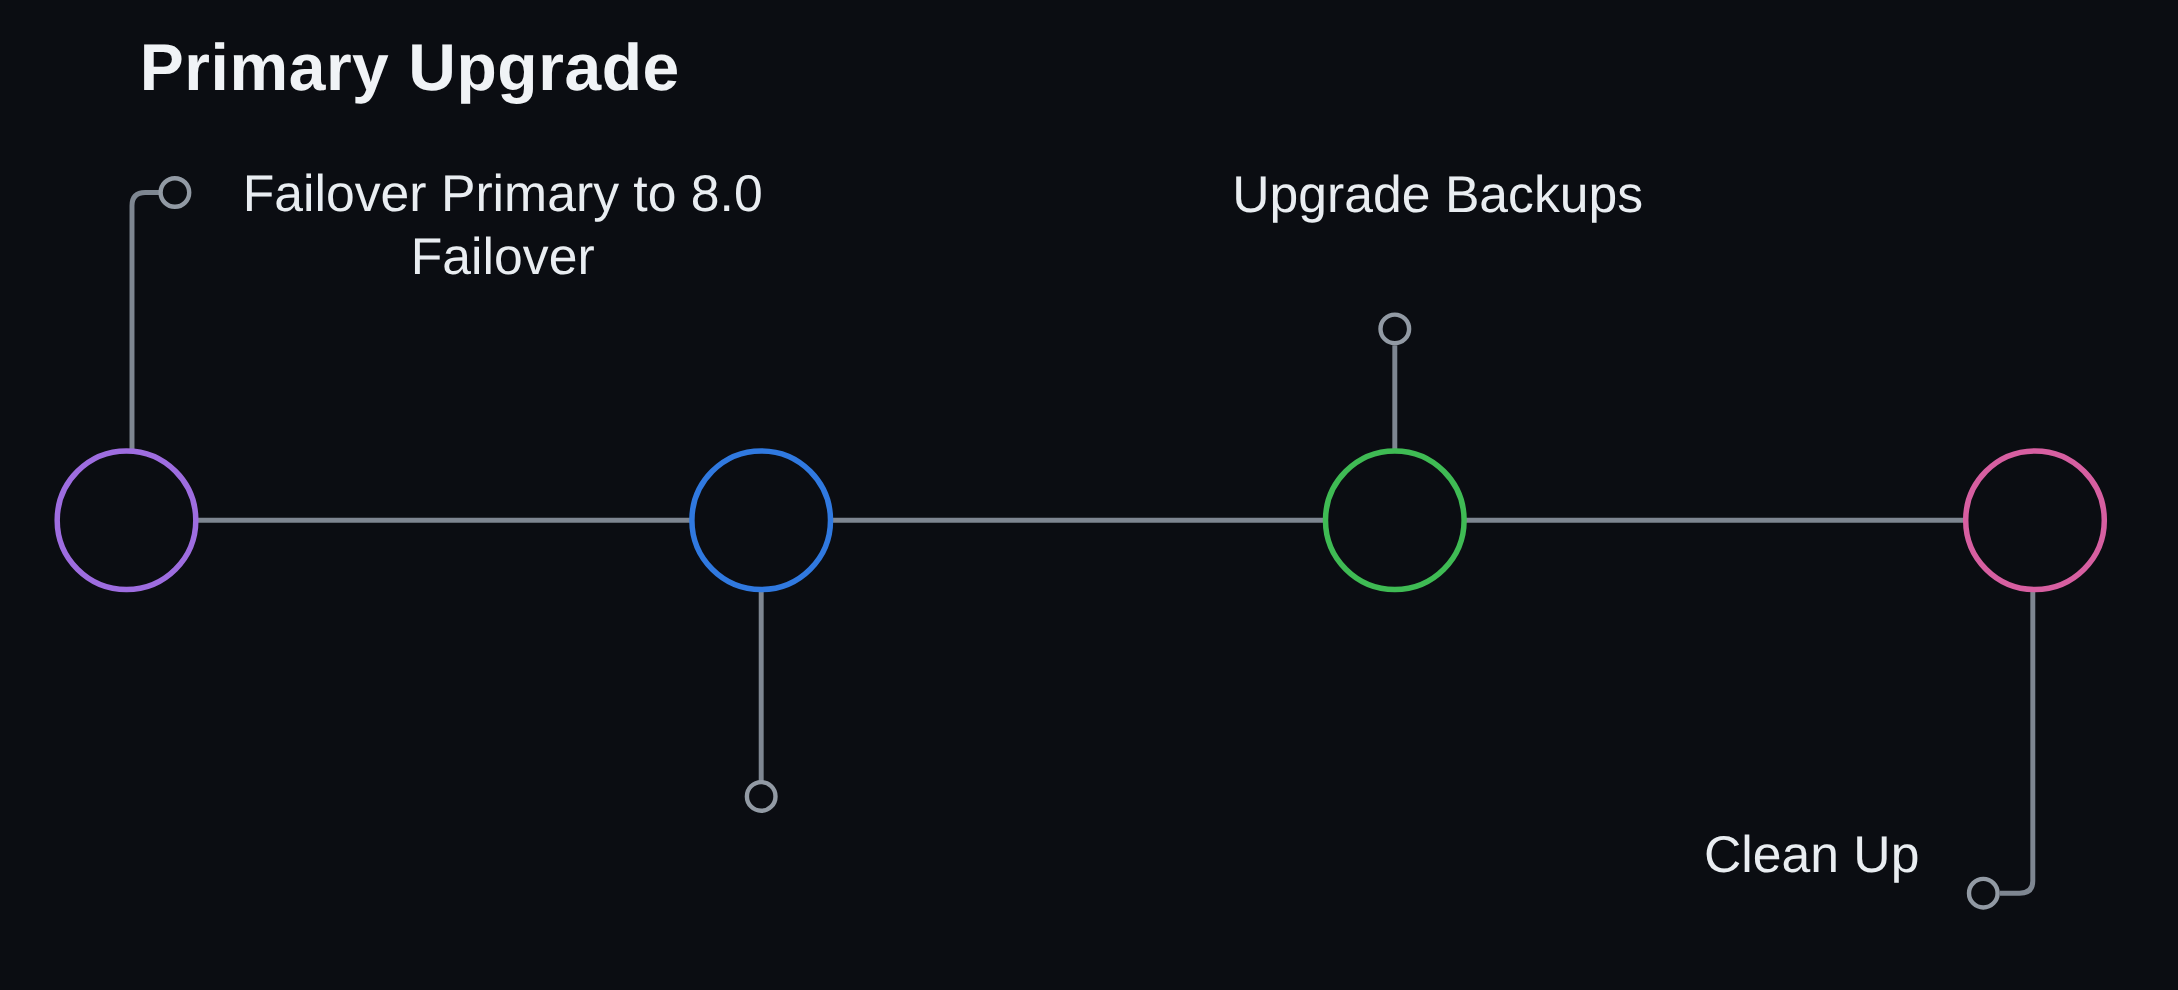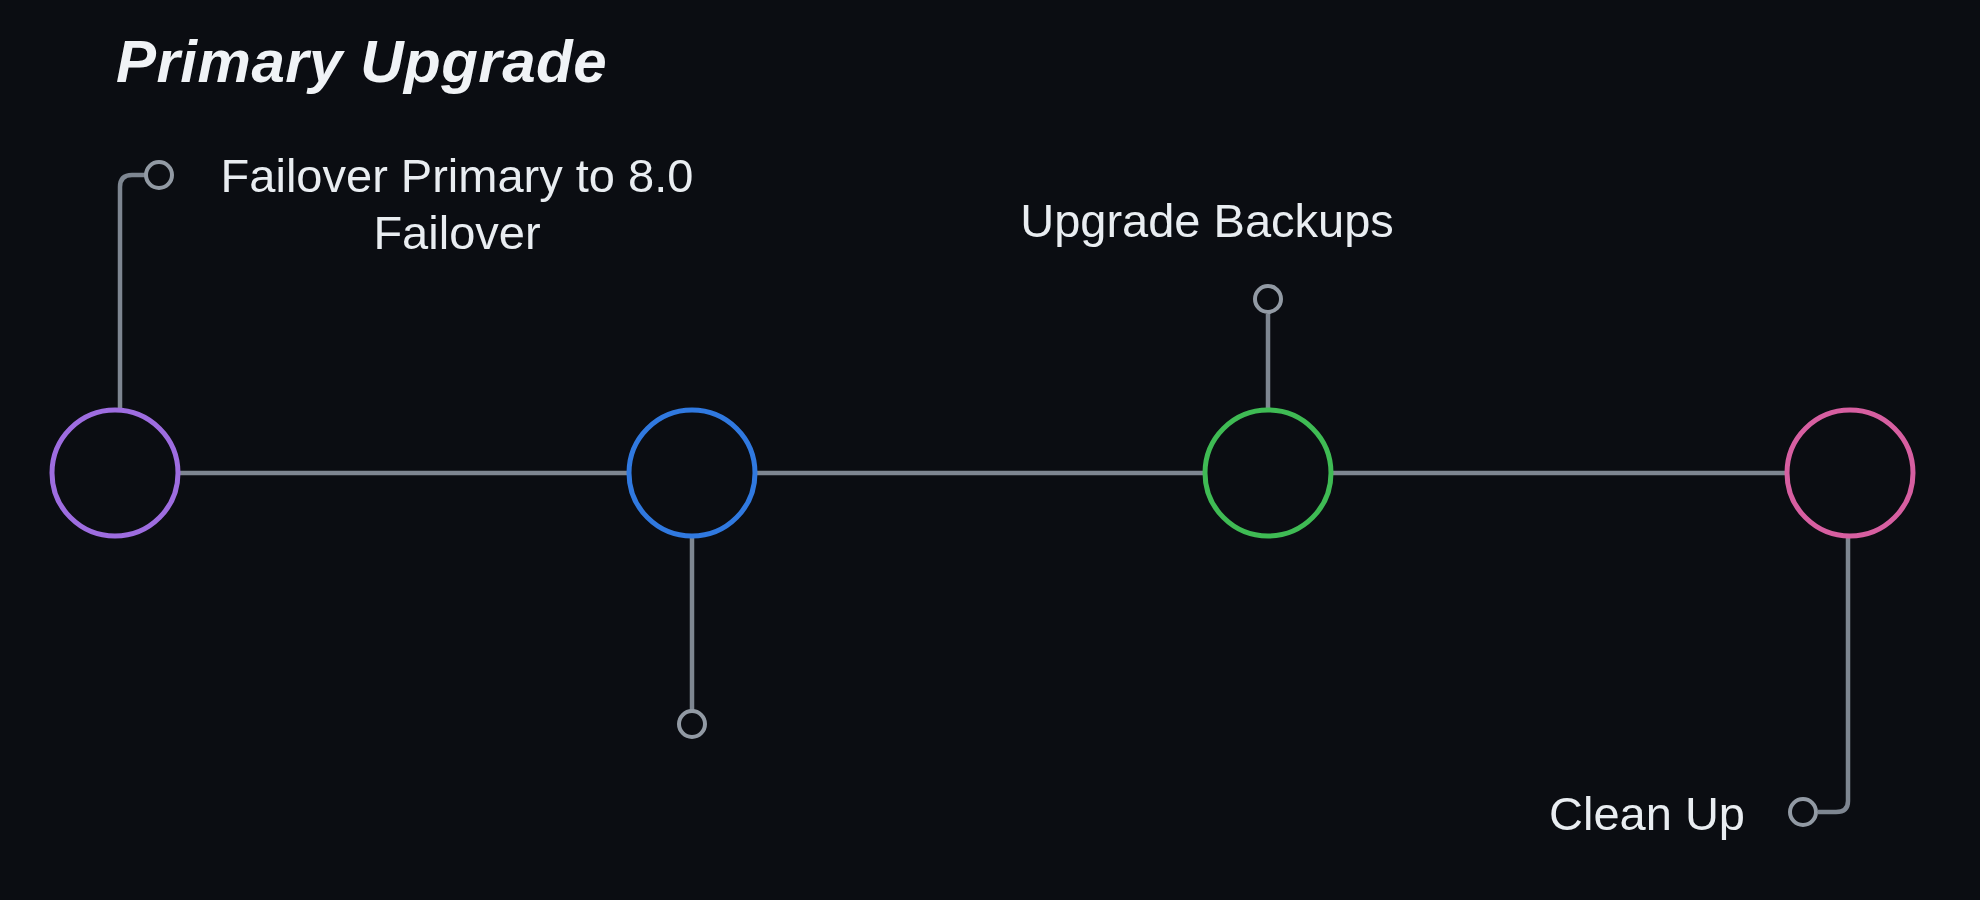--- a/index.html
+++ b/index.html
@@ -10,29 +10,28 @@
   .stage {
     position: relative;
     width: 1980px;
     height: 900px;
     background: #0b0d12;
     overflow: hidden;
     font-family: "Liberation Sans", "DejaVu Sans", sans-serif;
   }
   .title {
     position: absolute;
-    left: 116px;
+    left: 127px;
     top: 29px;
     margin: 0;
     font-size: 60px;
     line-height: 66px;
     font-weight: 700;
     color: #f0f3f6;
     letter-spacing: 0.5px;
-    font-style: italic;
   }
   .diagram-svg {
     position: absolute;
     left: 0;
     top: 0;
     width: 1980px;
     height: 900px;
   }
   .edge, .connector {
     fill: none;
@@ -86,21 +85,21 @@
     <circle class="node-circle" cx="1268" cy="473" r="63" stroke="#3fbb54"></circle>
     <circle class="node-circle" cx="1850" cy="473" r="63" stroke="#d75fa1"></circle>
   </svg>
 
   <div class="step-label" style="left:457px; top:147px;">
     <span class="line">Failover Primary to 8.0</span>
     <span class="line">Failover</span>
   </div>
 
 
-  <div class="step-label" style="left:1207px; top:148px;margin-top:44px;">
+  <div class="step-label" style="left:1307px; top:148px;">
     <span class="line">Upgrade Backups</span>
   </div>
 
-  <div class="step-label" style="left:1647px; top:785px;text-align:right;">
+  <div class="step-label" style="left:1647px; top:748px;text-align:right;">
     <span class="line">Clean Up</span>
   </div>
 
 </div>
 
 </body></html>

